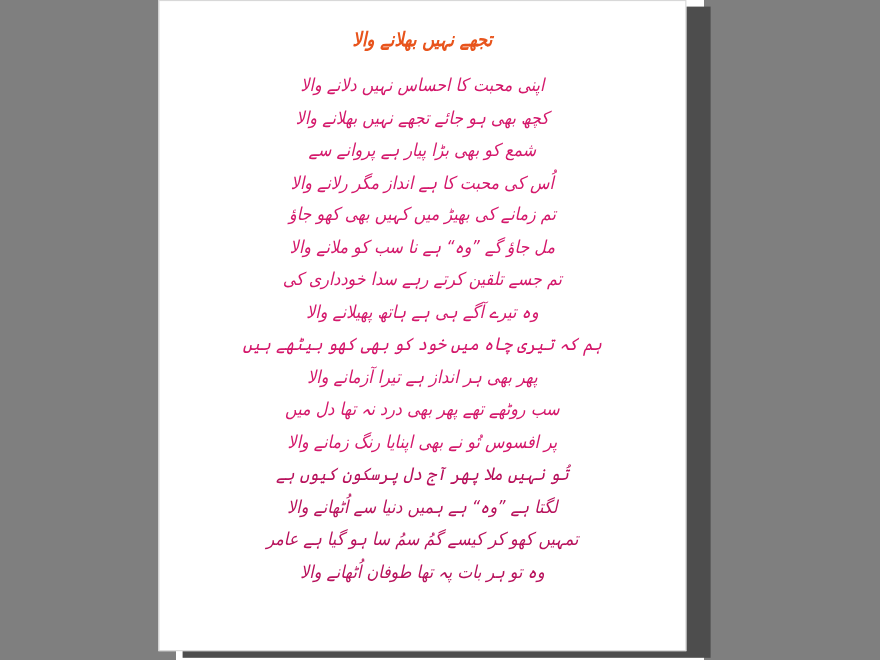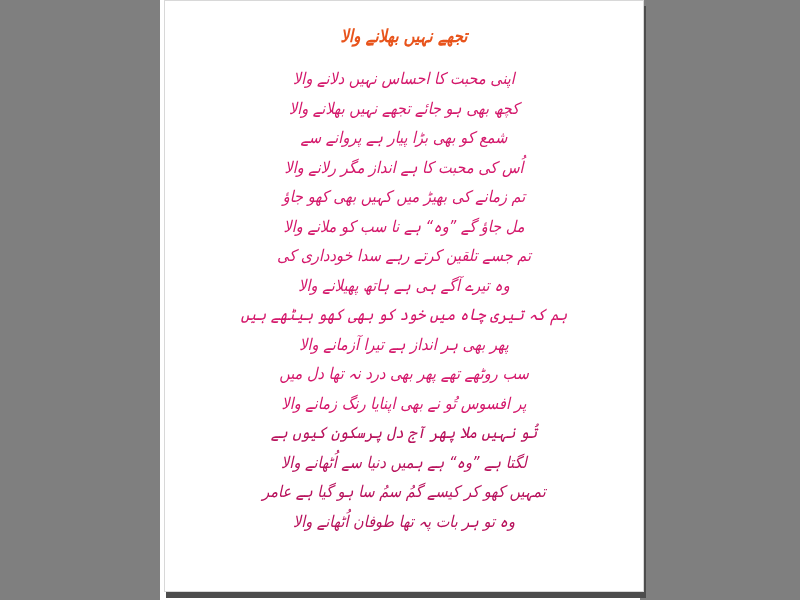--- a/index.html
+++ b/index.html
@@ -39,21 +39,21 @@
   .page-shadow {
     position: absolute;
     left: 166px;
     top: 6px;
     width: 480px;
     height: 592px;
     background: #4d4d4d;
   }
   .page {
     position: absolute;
-    left: 164px;
+    left: 144px;
     top: 0;
     width: 480px;
     height: 592px;
     background: #ffffff;
     border: 1px solid #d8d8d8;
     box-sizing: border-box;
     overflow: hidden;
   }
   .poem-title {
     text-align: center;

